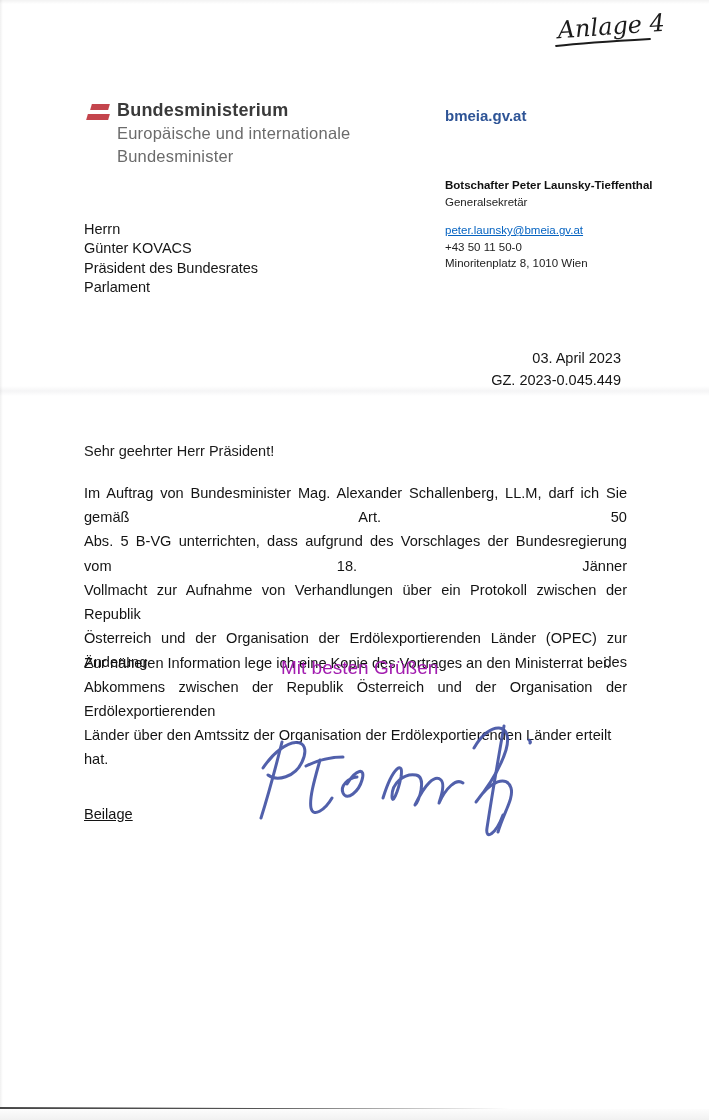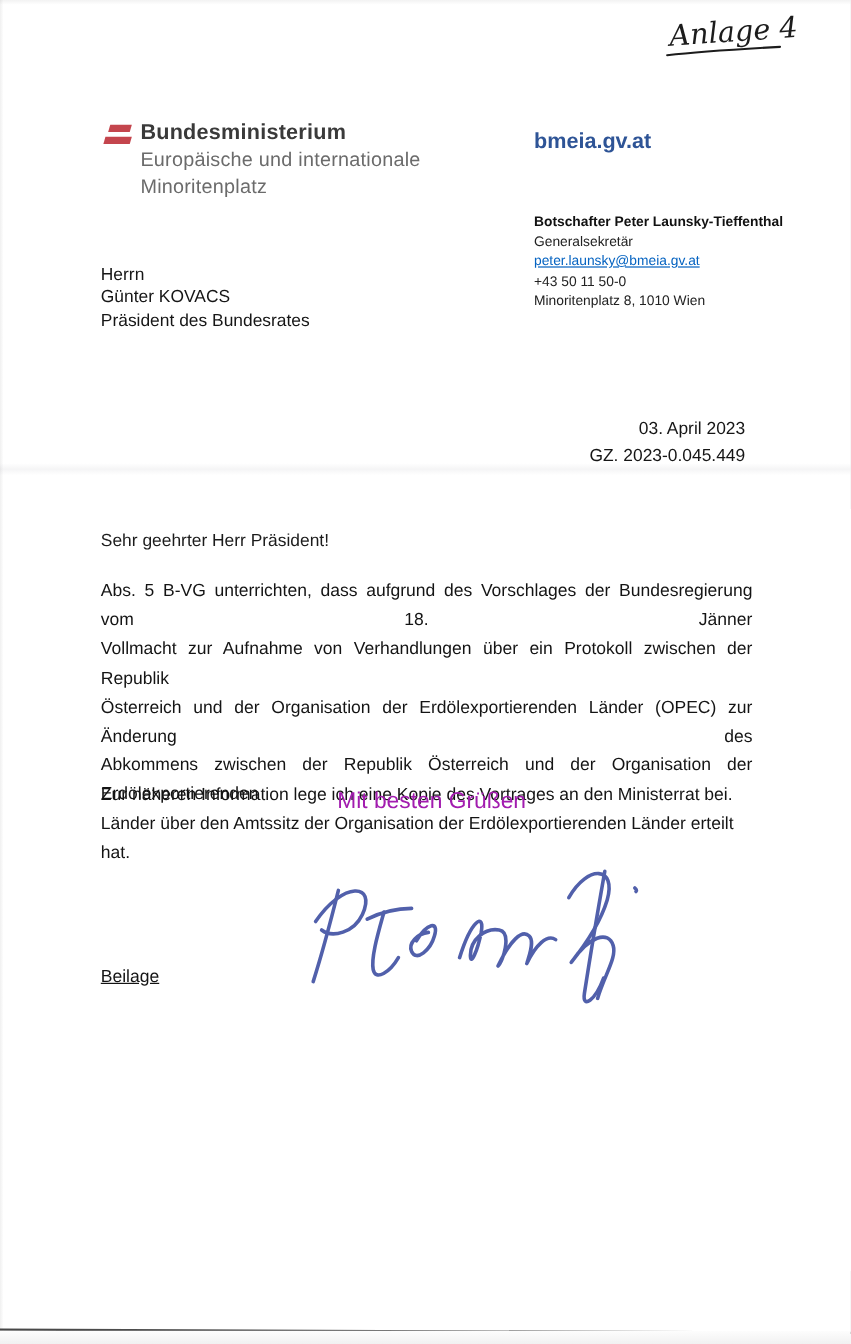--- a/index.html
+++ b/index.html
@@ -18,25 +18,25 @@
   
   .annotation{left:548px;top:6px;width:140px;height:52px;}
   
   .flag{left:84px;top:103px;width:26px;height:18px;}
   .flag .bar{position:absolute;background:#c4454d;transform:skewX(-16deg);}
   .flag .bar.top{left:7px;top:1px;width:18px;height:6px;}
   .flag .bar.bot{left:3px;top:11px;width:22px;height:6px;}
   .ministry{left:117px;top:100px;font-size:18px;font-weight:bold;color:#3a3a3a;letter-spacing:0.2px;}
   .dept{left:117px;font-size:16.5px;color:#6b6b6b;letter-spacing:0.2px;}
   .dept.l1{top:124px;} .dept.l2{top:147px;}
-  .website{left:445px;top:107px;font-size:18px;font-weight:bold;color:#2e5496;}
+  .website{left:445px;top:107px;font-size:15px;font-weight:bold;color:#2e5496;}
   
   .sender{left:445px;top:177px;font-size:11.5px;line-height:16.5px;color:#222;}
   .sender .name{font-weight:bold;color:#111;}
-  .sender .email{color:#0563c1;text-decoration:underline;cursor:pointer;display:inline-block;}
+  .sender .email{color:#0563c1;text-decoration:underline;cursor:pointer;display:inline-block;margin-top:12px;}
   
   .recipient{left:84px;top:220px;font-size:14.5px;line-height:19.3px;color:#161616;}
   
   .meta{right:88px;top:348px;text-align:right;font-size:14.5px;line-height:21.5px;color:#161616;}
   
   .salutation{left:84px;top:443px;font-size:14.5px;}
   .para1{left:84px;top:481px;width:543px;font-size:14.6px;line-height:24.2px;color:#141414;}
   .para1 .jline{text-align:justify;text-align-last:justify;white-space:normal;}
   .para1 .jline.last{text-align:left;text-align-last:left;}
   .para2{left:84px;top:655px;width:560px;font-size:14.6px;color:#141414;}
@@ -59,45 +59,47 @@
     <text x="10" y="28" font-family="DejaVu Serif, serif" font-style="italic" font-size="24" fill="#1c1c1c" transform="rotate(-4 70 26)">Anlage 4</text>
     <path d="M8,40 C34,37 66,35 102,33" stroke="#1c1c1c" stroke-width="1.8" fill="none" stroke-linecap="round"></path>
   </svg>
 
   <div class="abs flag">
     <div class="bar top"></div>
     <div class="bar bot"></div>
   </div>
   <div class="abs ministry">Bundesministerium</div>
   <div class="abs dept l1">Europäische und internationale</div>
-  <div class="abs dept l2">Minoritenplatz</div>
+  <div class="abs dept l2">Bundesminister</div>
   <div class="abs website">bmeia.gv.at</div>
 
   <div class="abs sender">
     <div class="name">Botschafter Peter Launsky-Tieffenthal</div>
     <div>Generalsekretär</div>
     <div><span class="email">peter.launsky@bmeia.gv.at</span></div>
     <div>+43 50 11 50-0</div>
     <div>Minoritenplatz 8, 1010 Wien</div>
   </div>
 
   <div class="abs recipient">
     <div>Herrn</div>
     <div>Günter KOVACS</div>
     <div>Präsident des Bundesrates</div>
+    <div>Parlament</div>
   </div>
 
   <div class="abs meta">
     <div>03. April 2023</div>
     <div>GZ. 2023-0.045.449</div>
   </div>
 
   <div class="abs salutation">Sehr geehrter Herr Präsident!</div>
 
   <div class="abs para1">
+    <div class="jline">Im Auftrag von Bundesminister Mag. Alexander Schallenberg, LL.M, darf ich Sie gemäß Art. 50</div>
     <div class="jline">Abs. 5 B-VG unterrichten, dass aufgrund des Vorschlages der Bundesregierung vom 18. Jänner</div>
     <div class="jline">Vollmacht zur Aufnahme von Verhandlungen über ein Protokoll zwischen der Republik</div>
     <div class="jline">Österreich und der Organisation der Erdölexportierenden Länder (OPEC) zur Änderung des</div>
     <div class="jline">Abkommens zwischen der Republik Österreich und der Organisation der Erdölexportierenden</div>
     <div class="jline last">Länder über den Amtssitz der Organisation der Erdölexportierenden Länder erteilt hat.</div>
   </div>
 
   <div class="abs para2">Zur näheren Information lege ich eine Kopie des Vortrages an den Ministerrat bei.</div>
 
   <div class="abs closing">Mit besten Grüßen</div>

